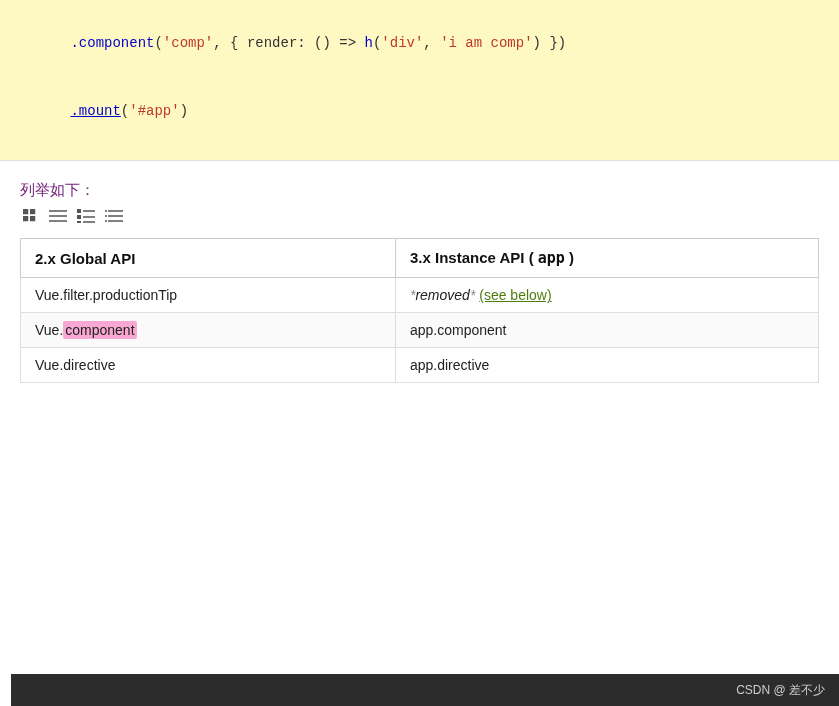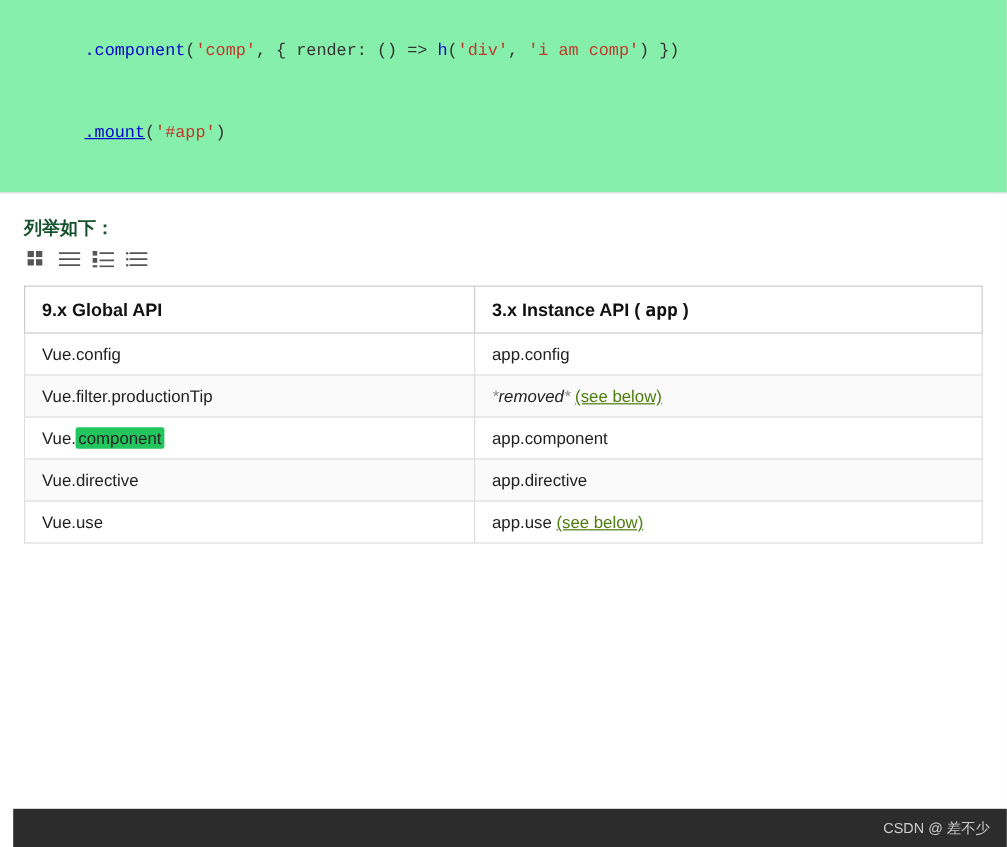--- a/index.html
+++ b/index.html
@@ -19,43 +19,43 @@
 
     .page-container {
       width: 839px;
       height: 706px;
       background: #ffffff;
       padding: 0;
       position: relative;
     }
 
     .code-section {
-      background: #86efac;
+      background: #fef9c3;
       padding: 10px 20px 16px 20px;
       border-bottom: 1px solid #e0e0e0;
       font-family: 'Courier New', Courier, monospace;
       font-size: 14px;
       color: #333;
       line-height: 1.6;
     }
 
     .code-line {
       display: block;
       white-space: pre;
     }
 
     .content-section {
       padding: 20px 20px 10px 20px;
     }
 
     .section-title {
       font-size: 15px;
-      color: #14532d;
+      color: #701a75;
       margin-bottom: 8px;
-      font-weight: bold;
+      font-weight: normal;
     }
 
     .view-icons {
       display: flex;
       gap: 8px;
       margin-bottom: 14px;
       align-items: center;
     }
 
     .view-icon {
@@ -102,21 +102,21 @@
 
     .api-table tr:nth-child(even) td {
       background: #fafafa;
     }
 
     .highlight-cell {
       position: relative;
     }
 
     .highlight-text {
-      background-color: #22c55e;
+      background-color: #f9a8d4;
       border-radius: 2px;
       padding: 1px 2px;
     }
 
     .italic-text {
       font-style: italic;
     }
 
     .link-text {
       color: #4d7c0f;
@@ -214,30 +214,26 @@
           <circle cx="1" cy="2" r="1" fill="#555" stroke="none"></circle>
           <circle cx="1" cy="7" r="1" fill="#555" stroke="none"></circle>
           <circle cx="1" cy="12" r="1" fill="#555" stroke="none"></circle>
         </svg>
       </div>
     </div>
 
     <table class="api-table">
       <thead>
         <tr>
-          <th>9.x Global API</th>
+          <th>2.x Global API</th>
           <th>3.x Instance API&nbsp;(&nbsp;<span style="font-family:monospace; font-weight:bold;">app</span>&nbsp;)</th>
         </tr>
       </thead>
       <tbody>
 
-        <tr>
-          <td>Vue.config</td>
-          <td>app.config</td>
-        </tr>
 
         <tr>
           <td>Vue.filter.productionTip</td>
           <td>
             <span class="asterisk">*</span><span class="italic-text">removed</span><span class="asterisk">*</span>
             <span> </span>
             <span class="link-text">(see below)</span>
           </td>
         </tr>
 
@@ -248,27 +244,20 @@
           </td>
           <td>app.component</td>
         </tr>
 
         <tr>
           <td>Vue.directive</td>
           <td>app.directive</td>
         </tr>
 
 
-        <tr>
-          <td>Vue.use</td>
-          <td>
-            app.use 
-            <span class="link-text">(see below)</span>
-          </td>
-        </tr>
 
       </tbody>
     </table>
 
   </div>
 
   <div class="bottom-bar">
     <span class="bottom-brand">CSDN @ 差不少</span>
   </div>
 

